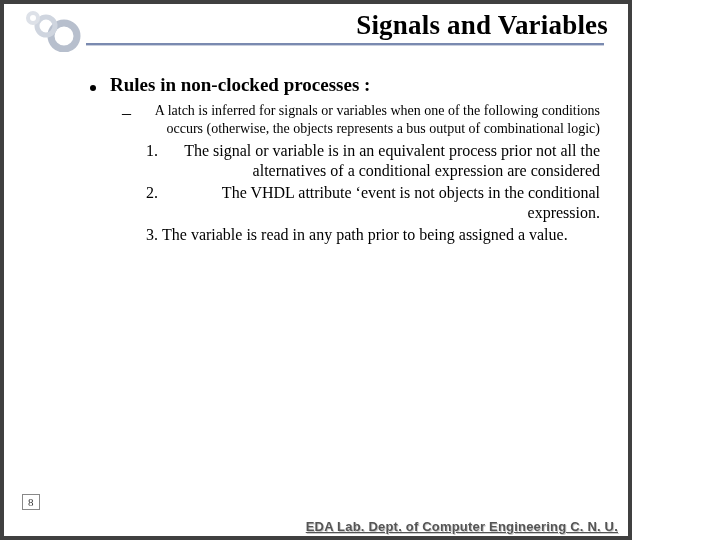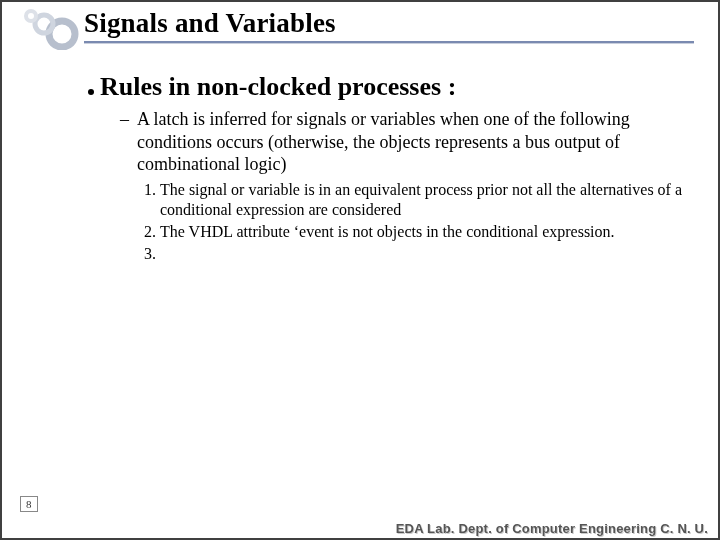--- a/index.html
+++ b/index.html
@@ -7,24 +7,25 @@
     padding: 0;
     width: 720px;
     height: 540px;
     background: #fff;
     font-family: "Times New Roman", Times, serif;
     color: #000;
     overflow: hidden;
   }
   .slide {
     position: relative;
-    width: 720px;
+    width: 632px;
     height: 540px;
     box-sizing: border-box;
-    border: 2px solid #404040;
+    border: 4px solid #404040;
+    text-align: right;
   }
   .logo {
     position: absolute;
     left: 12px;
     top: 4px;
     width: 70px;
     height: 44px;
   }
   .title-wrap {
     position: absolute;
@@ -57,36 +58,36 @@
   }
   .bullet-dot {
     width: 6px;
     height: 6px;
     background: #000;
     border-radius: 50%;
     margin-top: 10px;
     flex: 0 0 auto;
   }
   .bullet-text {
-    font-size: 26px;
+    font-size: 19px;
     font-weight: bold;
-    margin-left: 6px;
+    margin-left: 14px;
   }
   .dash-row {
     display: flex;
     margin: 6px 0 4px 32px;
   }
   .dash {
     font-size: 18px;
     flex: 0 0 auto;
     margin-right: 8px;
     line-height: 1.25;
   }
   .dash-text {
-    font-size: 18px;
+    font-size: 14px;
     line-height: 1.25;
   }
   .num-list {
     margin: 4px 0 0 56px;
   }
   .num-row {
     display: flex;
     margin: 2px 0;
   }
   .num {
@@ -110,20 +111,21 @@
     background: #fff;
   }
   .footer {
     position: absolute;
     right: 10px;
     bottom: 2px;
     font-family: Arial, Helvetica, sans-serif;
     font-size: 13px;
     font-weight: bold;
     color: #555;
+    text-decoration: underline;
     text-shadow: 1px 1px 0 #ccc;
     letter-spacing: 0.2px;
   }
 </style>
 </head>
 <body>
 
 <div class="slide">
 
   <div class="logo">
@@ -155,20 +157,21 @@
       <div class="num-row">
         <span class="num">1.</span>
         <span class="num-text">The signal or variable is in an equivalent process  prior not all the alternatives of a conditional expression are considered</span>
       </div>
       <div class="num-row">
         <span class="num">2.</span>
         <span class="num-text">The VHDL attribute ‘event is not objects in the conditional expression.</span>
       </div>
       <div class="num-row">
         <span class="num">3.</span>
+        <span class="num-text">The variable is read in any path prior to being assigned a value.</span>
       </div>
     </div>
 
   </div>
 
   <div class="page-num-box">8</div>
 
   <div class="footer">EDA Lab. Dept. of Computer Engineering C. N. U.</div>
 
 </div>

